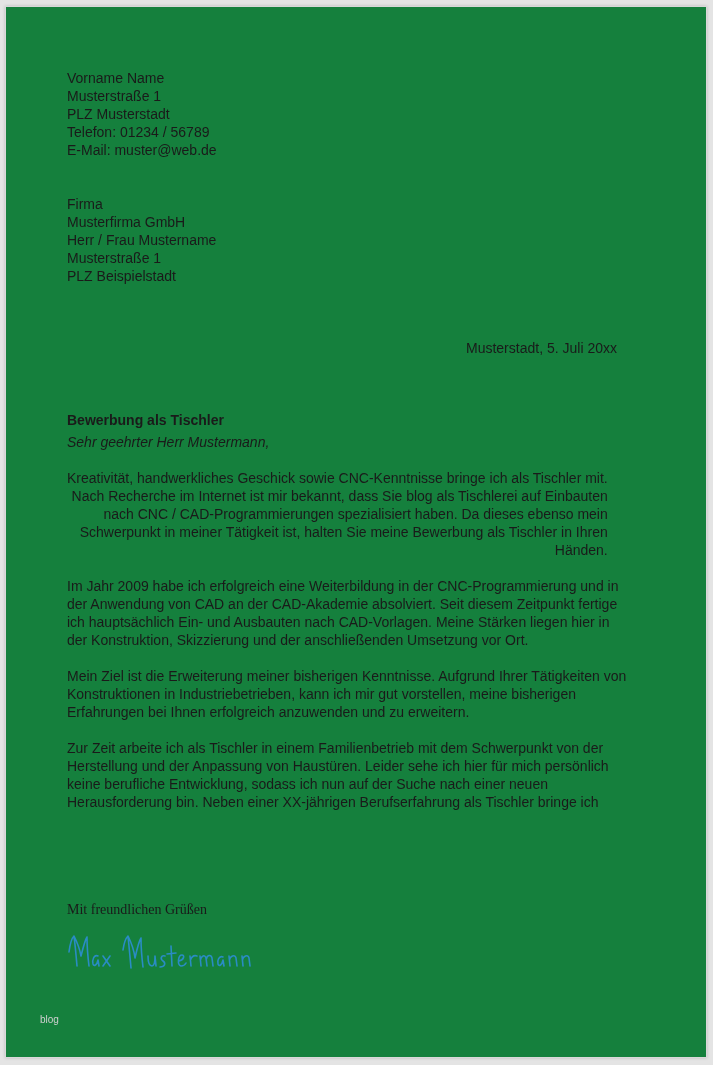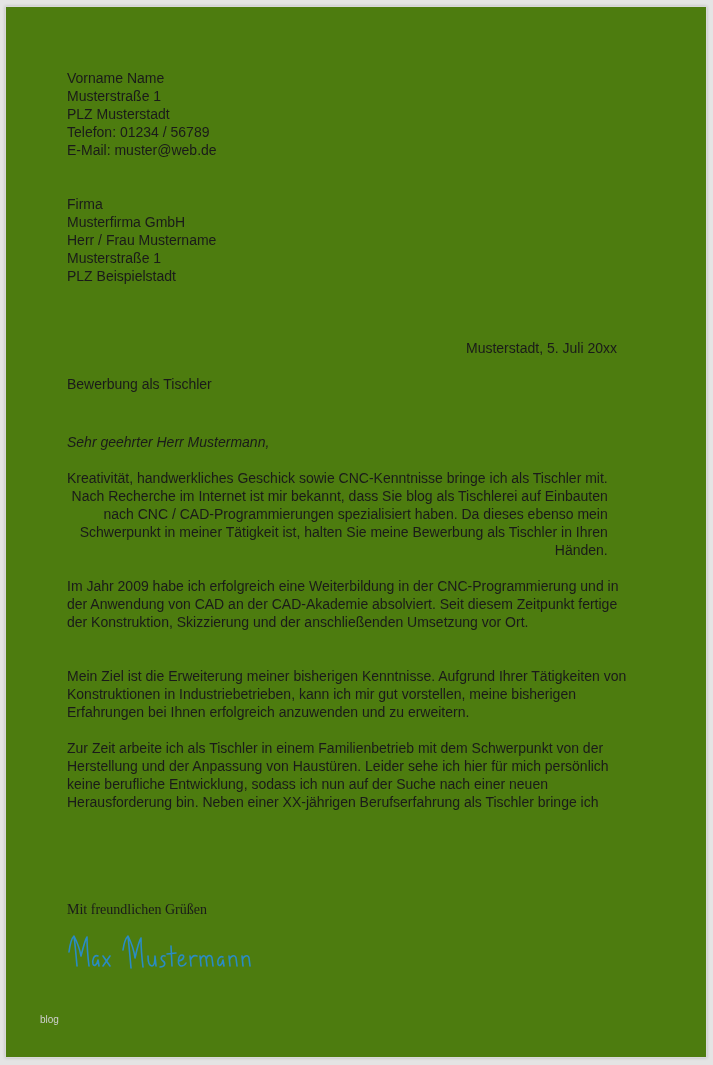--- a/index.html
+++ b/index.html
@@ -2,27 +2,27 @@
 <html><head>
 <meta charset="utf-8">
 <style>
   html, body { margin:0; padding:0; }
   body {
     width:713px; height:1065px; background:#e4e4e4; position:relative; overflow:hidden;
     font-family:"Liberation Sans", sans-serif;
   }
   .page {
     position:absolute; left:5px; top:6px; width:700px; height:1050px;
-    background:#4d7c0f; border:1px solid #d8d8d8;
+    background:#15803d; border:1px solid #d8d8d8;
     box-shadow:0 0 3px rgba(0,0,0,0.18);
   }
   .line { position:absolute; left:61px; font-size:14px; color:#1a1a1a; line-height:18px; white-space:nowrap; }
   .block { position:absolute; left:61px; font-size:14px; color:#1a1a1a; line-height:18px; }
   .block div { white-space:nowrap; }
-  .bold { font-weight:normal; }
+  .bold { font-weight:bold;margin-top:36px; }
   .sig { position:absolute; left:60px; top:925px; }
   .blog { position:absolute; left:34px; top:1007px; font-size:10px; color:#cfcfcf; }
 </style>
 </head>
 <body>
 
 <div class="page">
 
   <div class="block" style="top:62px;">
     <div>Vorname Name</div>
@@ -50,20 +50,21 @@
     <div>Kreativität, handwerkliches Geschick sowie CNC-Kenntnisse bringe ich als Tischler mit.</div>
     <div>Nach Recherche im Internet ist mir bekannt, dass Sie blog als Tischlerei auf Einbauten</div>
     <div>nach CNC / CAD-Programmierungen spezialisiert haben. Da dieses ebenso mein</div>
     <div>Schwerpunkt in meiner Tätigkeit ist, halten Sie meine Bewerbung als Tischler in Ihren</div>
     <div>Händen.</div>
   </div>
 
   <div class="block" style="top:570px;">
     <div>Im Jahr 2009 habe ich erfolgreich eine Weiterbildung in der CNC-Programmierung und in</div>
     <div>der Anwendung von CAD an der CAD-Akademie absolviert. Seit diesem Zeitpunkt fertige</div>
+    <div>ich hauptsächlich Ein- und Ausbauten nach CAD-Vorlagen. Meine Stärken liegen hier in</div>
     <div>der Konstruktion, Skizzierung und der anschließenden Umsetzung vor Ort.</div>
   </div>
 
   <div class="block" style="top:660px;">
     <div>Mein Ziel ist die Erweiterung meiner bisherigen Kenntnisse. Aufgrund Ihrer Tätigkeiten von</div>
     <div>Konstruktionen in Industriebetrieben, kann ich mir gut vorstellen, meine bisherigen</div>
     <div>Erfahrungen bei Ihnen erfolgreich anzuwenden und zu erweitern.</div>
   </div>
 
   <div class="block" style="top:732px;">

